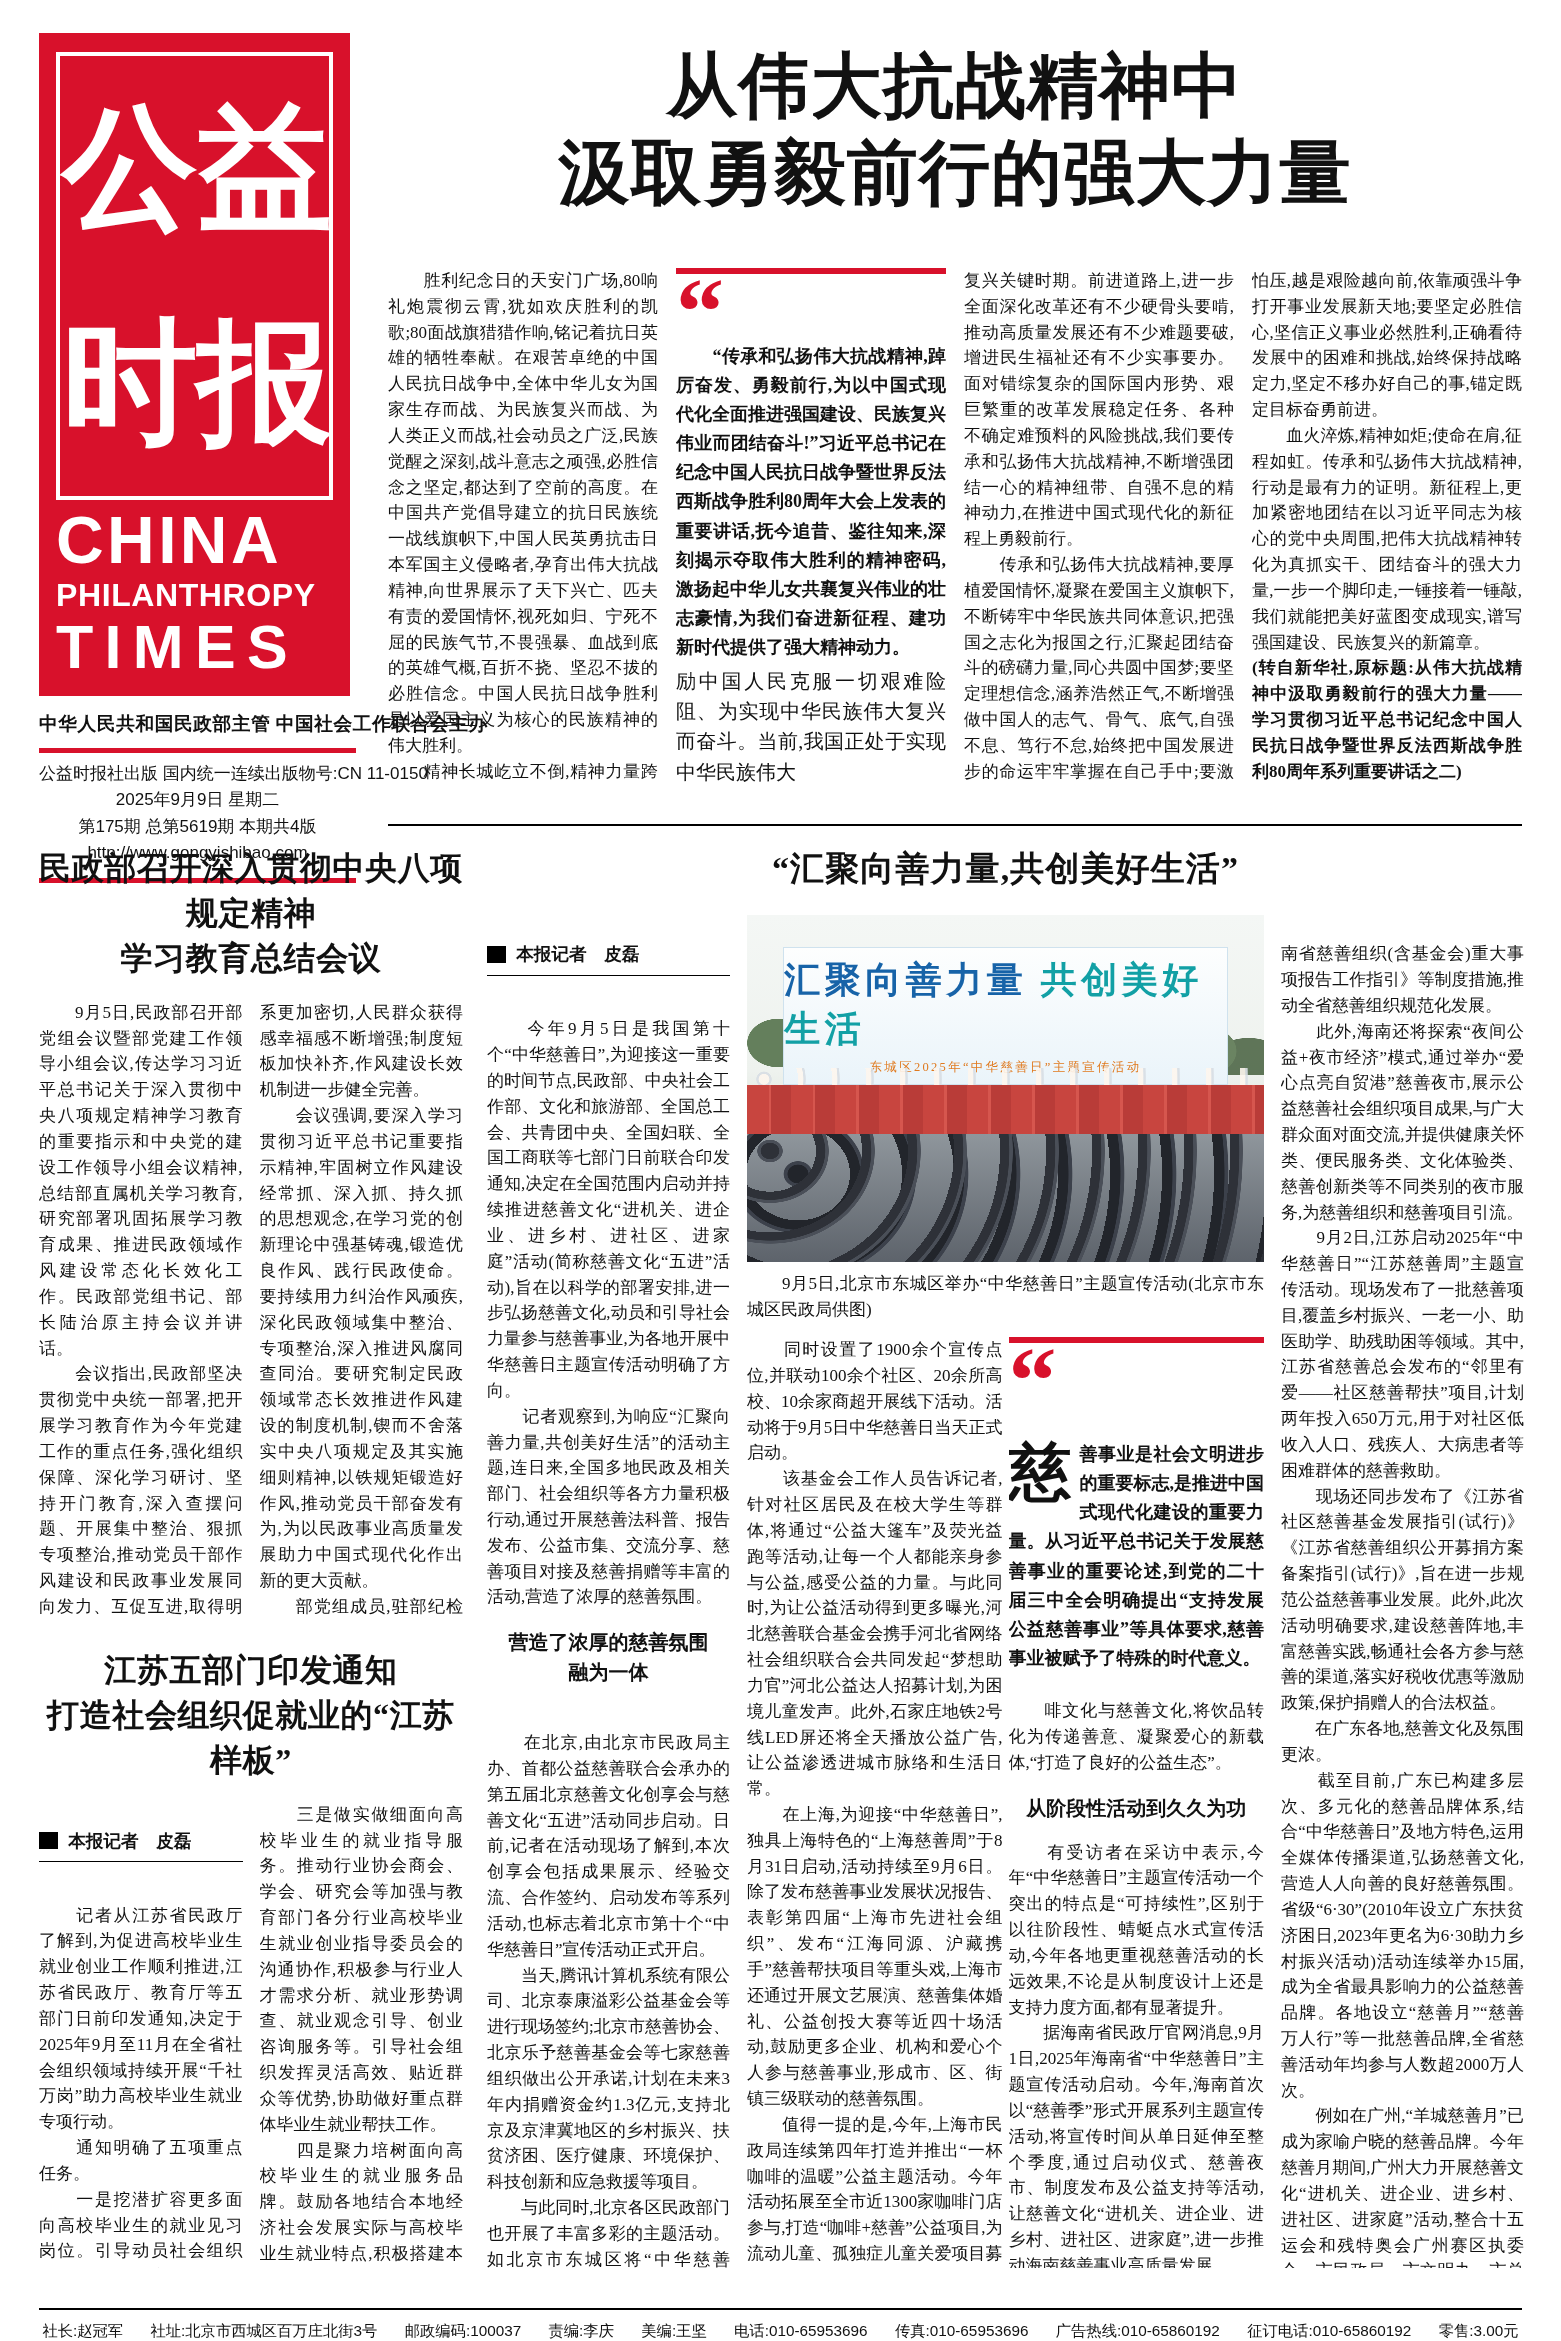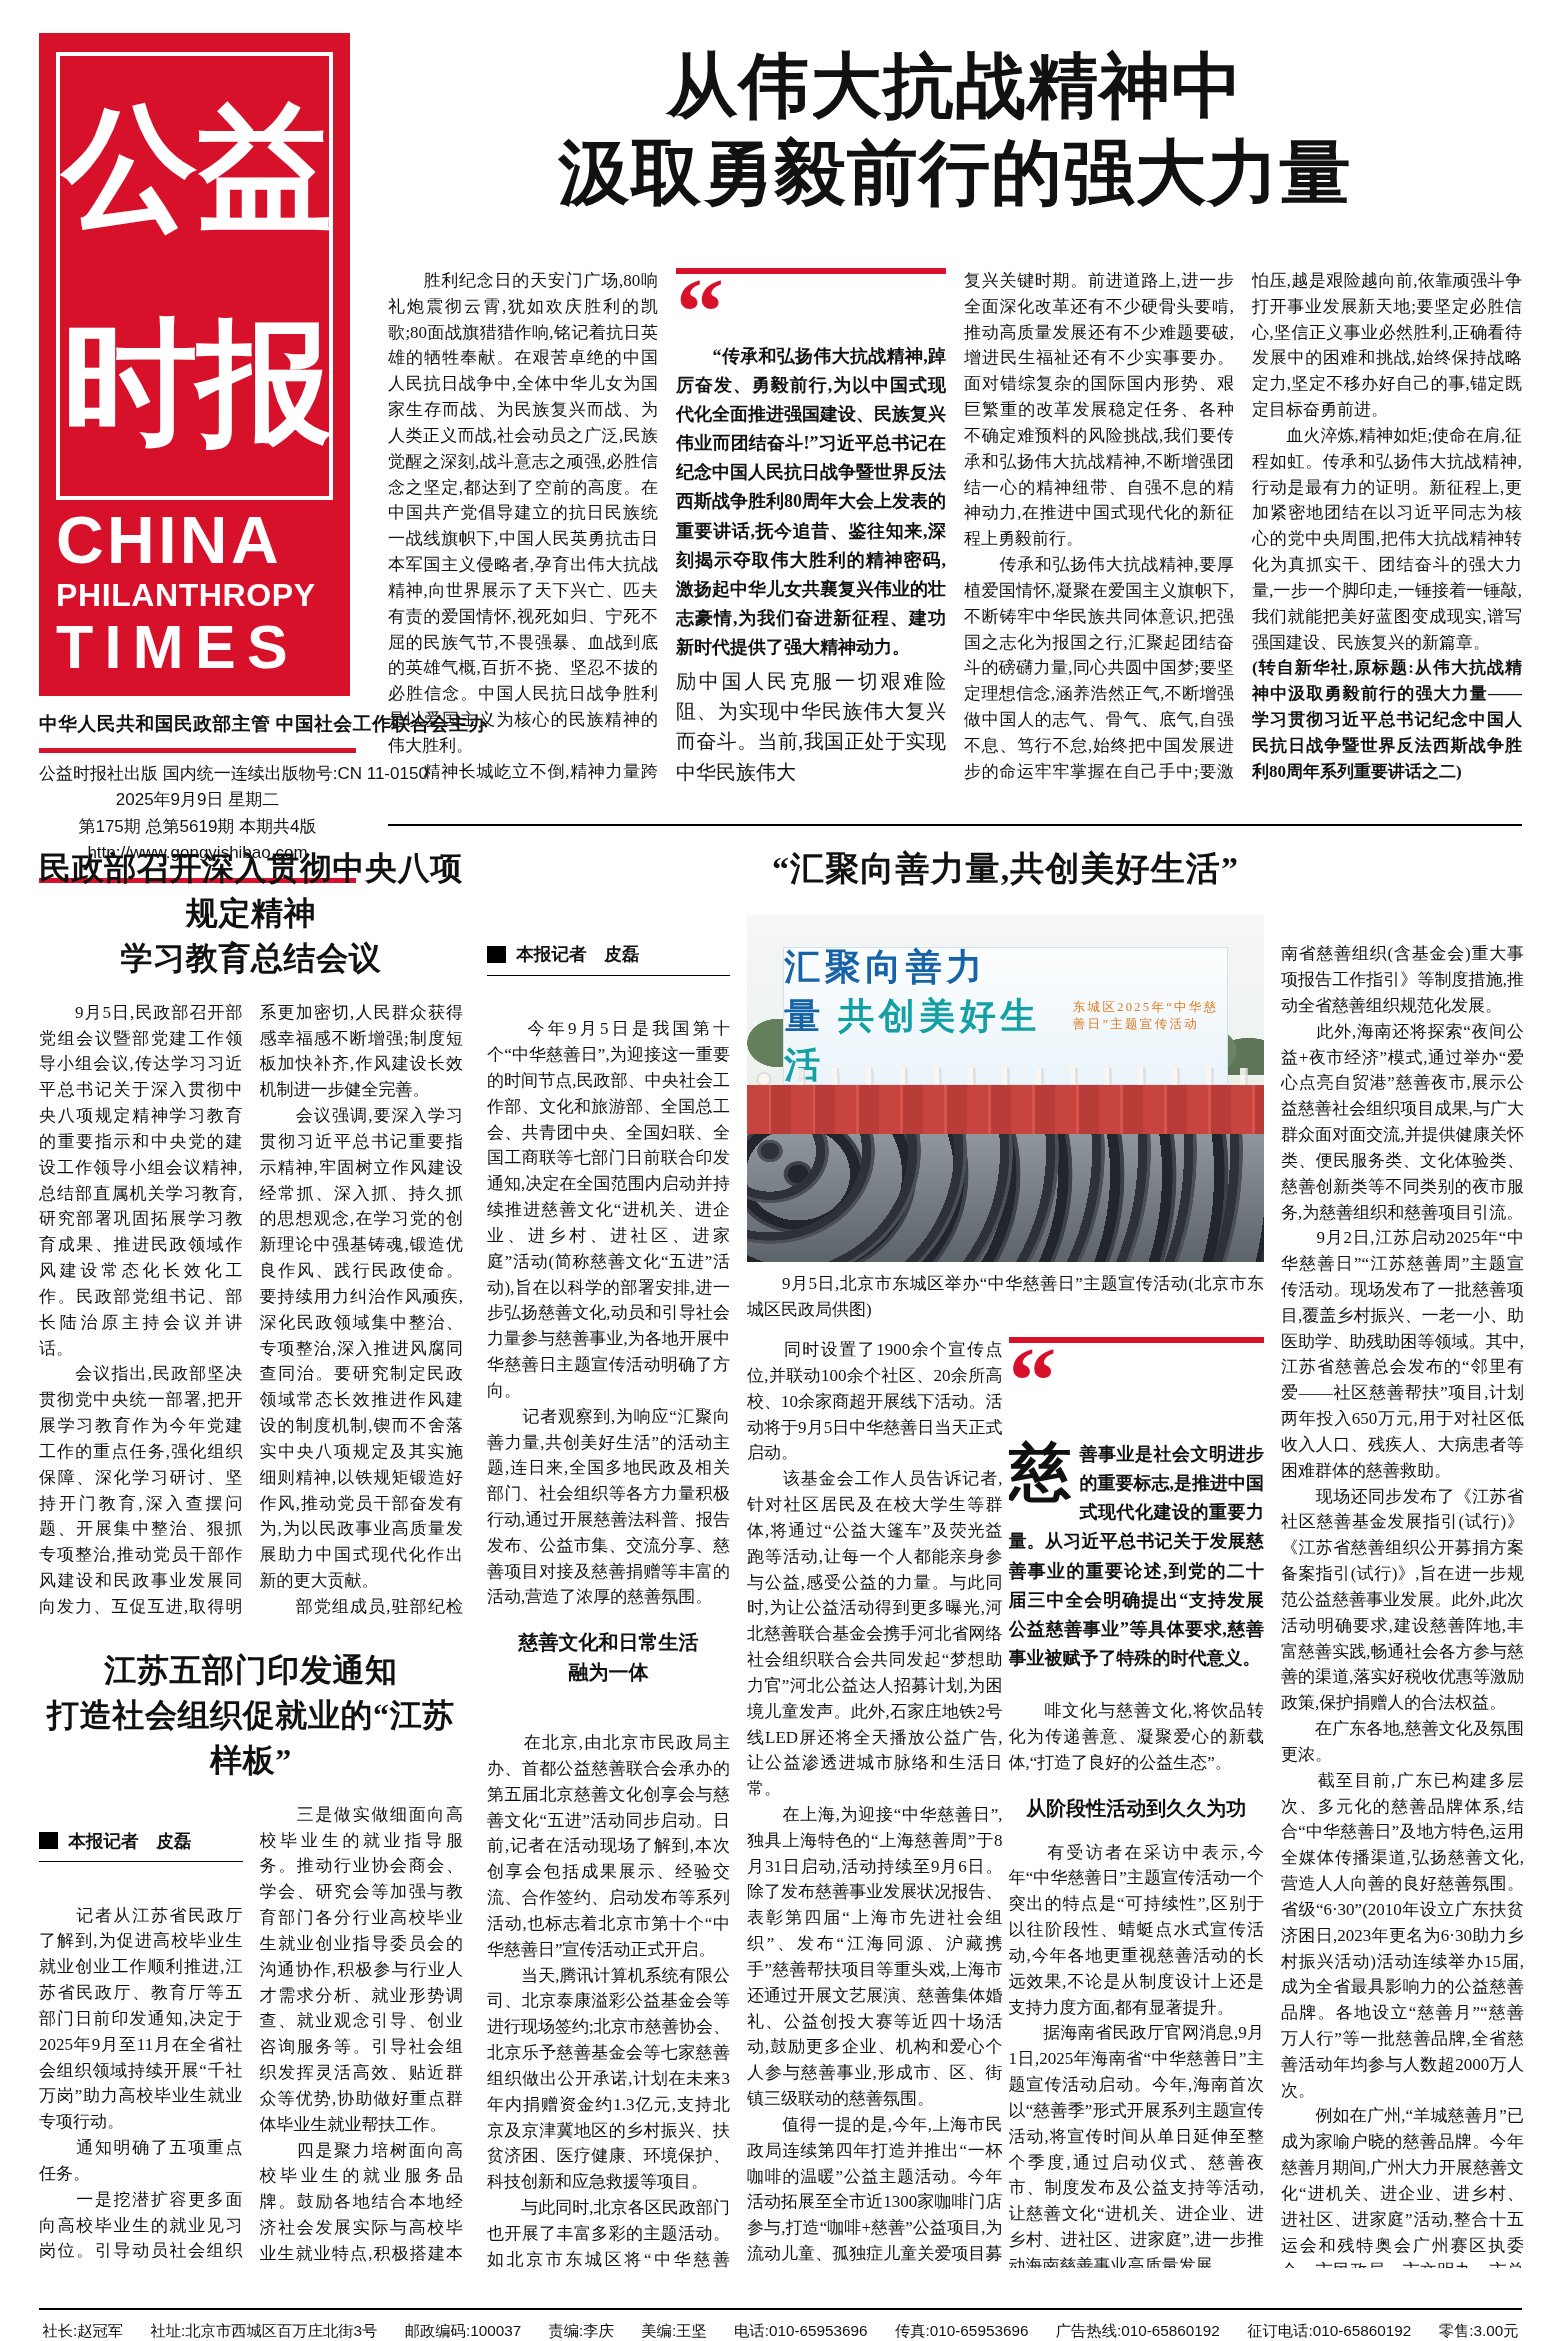--- a/index.html
+++ b/index.html
@@ -77,21 +77,21 @@
   
   .photo{ height:347px; position:relative; overflow:hidden; background:linear-gradient(#f4f7f5 0%,#eef2ee 45%,#dfe5de 60%,#cfd6cc 100%); flex:none; }
   .ph-trees{ position:absolute; top:0; left:0; right:0; height:46%;
     background:
       radial-gradient(51px 40px at 6% 80%, #4c6b43 0 60%, transparent 61%),
       radial-gradient(62px 45px at 16% 95%, #5b7a4e 0 60%, transparent 61%),
       radial-gradient(57px 42px at 88% 85%, #54714a 0 60%, transparent 61%),
       radial-gradient(68px 48px at 97% 95%, #46603e 0 60%, transparent 61%);
     opacity:.85; }
   .ph-banner{ position:absolute; left:7%; right:7%; top:9%; height:40%; background:linear-gradient(#fdfefe,#eaf4fa);
-    border:1.1px solid #cfe2ee; display:flex; flex-direction:row; align-items:center; justify-content:center; gap:5.7px; }
+    border:1.1px solid #cfe2ee; display:flex; flex-direction:column; align-items:center; justify-content:center; gap:5.7px; }
   .ph-b1{ font-weight:bold; font-size:36px; color:#1763a8; letter-spacing:4.5px; }
   .ph-b1 em{ font-style:normal; color:#12a0a5; }
   .ph-b2{ font-size:12.5px; color:#e07a1f; letter-spacing:2.3px; }
   .ph-stage{ position:absolute; left:0; right:0; top:49%; height:17%;
     background:
       repeating-linear-gradient(90deg, #c8453f 0 21.5px, #d6564e 21.5px 24px, #b93c38 24px 44px),
       #c8453f; }
   .ph-people{ position:absolute; left:0; right:0; top:44%; height:14%;
     background:
       repeating-radial-gradient(circle at 17px 11.3px, #fdf6ee 0 5.1px, #d8dee4 5.7px 7.4px, transparent 8px 34px); opacity:.9; }
@@ -204,21 +204,21 @@
 
       <div class="charity-grid">
 
         <div class="c-col">
           <div class="byline">
             <span class="bsq"></span>
             <span>本报记者　皮磊</span>
           </div>
           <span>　　今年9月5日是我国第十个“中华慈善日”,为迎接这一重要的时间节点,民政部、中央社会工作部、文化和旅游部、全国总工会、共青团中央、全国妇联、全国工商联等七部门日前联合印发通知,决定在全国范围内启动并持续推进慈善文化“进机关、进企业、进乡村、进社区、进家庭”活动(简称慈善文化“五进”活动),旨在以科学的部署安排,进一步弘扬慈善文化,动员和引导社会力量参与慈善事业,为各地开展中华慈善日主题宣传活动明确了方向。
 　　记者观察到,为响应“汇聚向善力量,共创美好生活”的活动主题,连日来,全国多地民政及相关部门、社会组织等各方力量积极行动,通过开展慈善法科普、报告发布、公益市集、交流分享、慈善项目对接及慈善捐赠等丰富的活动,营造了浓厚的慈善氛围。</span>
-          <div class="subhead">慈善文化和日常生活
+          <div class="subhead">营造了浓厚的慈善氛围
 融为一体</div>
           <span>　　在北京,由北京市民政局主办、首都公益慈善联合会承办的第五届北京慈善文化创享会与慈善文化“五进”活动同步启动。日前,记者在活动现场了解到,本次创享会包括成果展示、经验交流、合作签约、启动发布等系列活动,也标志着北京市第十个“中华慈善日”宣传活动正式开启。
 　　当天,腾讯计算机系统有限公司、北京泰康溢彩公益基金会等进行现场签约;北京市慈善协会、北京乐予慈善基金会等七家慈善组织做出公开承诺,计划在未来3年内捐赠资金约1.3亿元,支持北京及京津冀地区的乡村振兴、扶贫济困、医疗健康、环境保护、科技创新和应急救援等项目。
 　　与此同时,北京各区民政部门也开展了丰富多彩的主题活动。如北京市东城区将“中华慈善日”主题活动与惠老大集结合起来,将通过开展公益市集、慈善竞拍、慈善项目发布及公益跑等多种活动,宣传慈善文化。在这里,慈善已经和人们的日常生活融为一体,值得关注。
 　　在河北,9月1日至7日第三届“河北慈善周”期间,全省各级民政部门携手社会各界力量,精心组织策划了系列特色活动,持续推进慈善文化进机关、进企业、进乡村、进社区、进家庭,以期进一步激发社会公众参与慈善的热情。
 　　期间,相关社会组织也积极参与。记者从河北慈善联合基金会方面了解到,今年“中华慈善日”及“河北慈善周”期间,该基金会发起了“慈联1元侠”多元公益主题活动,</span>
         </div>
 
         <div class="c-mid">
           <div class="photo">

